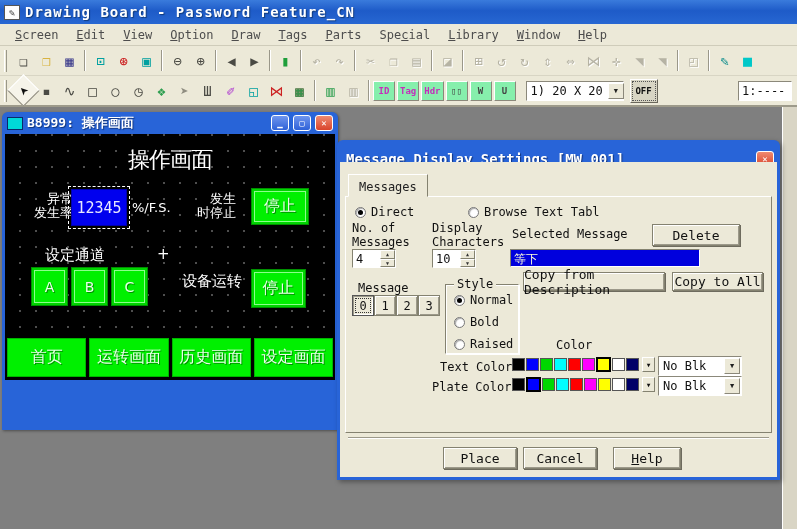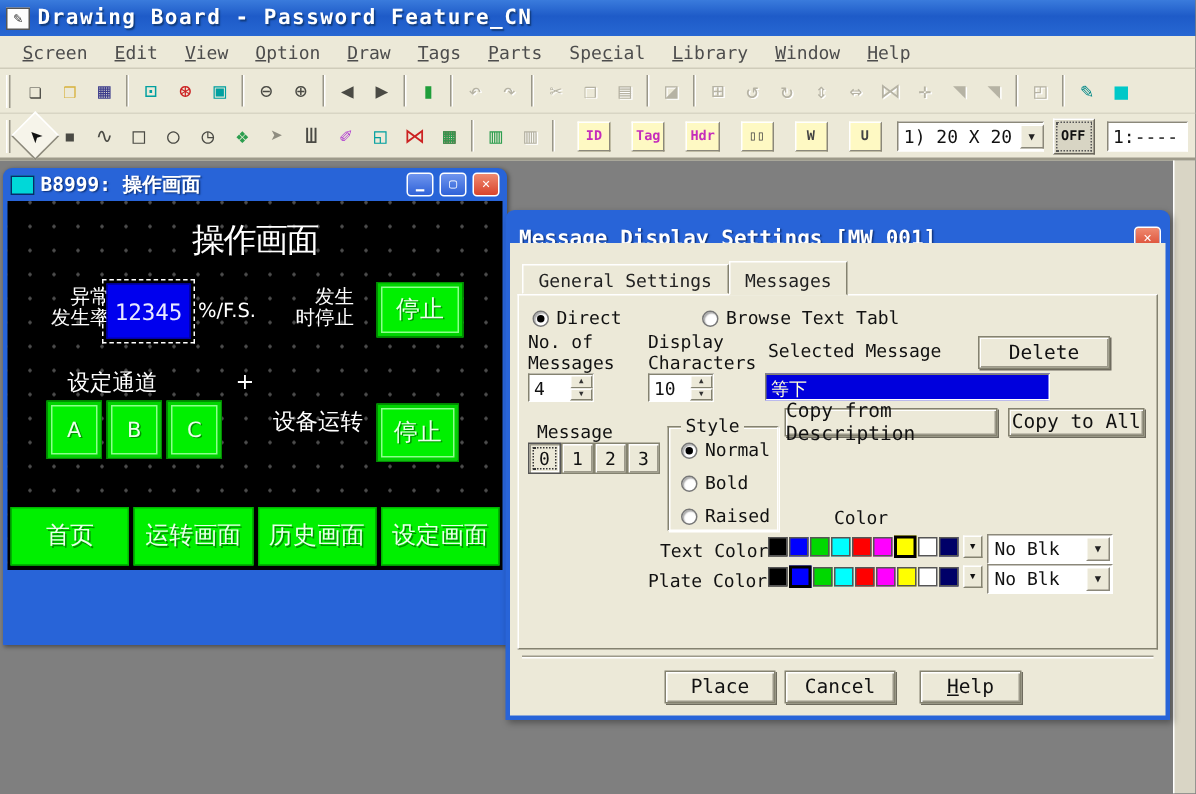--- a/index.html
+++ b/index.html
@@ -29,22 +29,22 @@
     font-size:14px; color:#4a4a44; flex:none; cursor:default; }
   .tb-btn.disabled { color:#b6b3a4; text-shadow:1px 1px 0 #fff; }
   .tb-sep { width:2px; height:21px; border-left:1px solid #9a9789; border-right:1px solid #fff; margin:0 3px; flex:none; }
   .c-folder { color:#d8b340; } .c-save { color:#3c3c8c; } .c-teal { color:#00a0a0; }
   .c-red { color:#cc2222; } .c-green { color:#1f9e3a; } .c-cyan { color:#00c8c8; font-size:15px; }
   .c-pen { color:#008888; } .c-pen2 { color:#b03fd0; } .c-green2 { color:#2d9e4f; }
   .c-gray { color:#8f8d80; } .c-img { color:#2d9e4f; text-shadow:0 0 0 #913030; }
   .pointer { transform:rotate(-135deg); font-size:15px; color:#111; }
   .tb-btn.sel { background:#f6f4ea; border:1px solid; border-color:#8b887a #fff #fff #8b887a; }
   .tag-btn { min-width:22px; height:20px; padding:0 2px; margin-right:2px; flex:none;
-    background:#fef9c3; border:1px solid; border-color:#fff #8b887a #8b887a #fff;
-    display:flex; align-items:center; justify-content:center; font-size:9px; font-weight:bold; color:#444;margin-left:12px; }
+    background:#86efac; border:1px solid; border-color:#fff #8b887a #8b887a #fff;
+    display:flex; align-items:center; justify-content:center; font-size:9px; font-weight:bold; color:#444; }
   .c-mag { color:#c52dbb; }
   .combo { height:20px; background:#fff; border:1px solid; border-color:#8b887a #fff #fff #8b887a;
     display:flex; align-items:center; flex:none; }
   .combo .cv { padding:0 4px; font-size:12px; color:#111; flex:1; white-space:nowrap; }
   .drop-btn { width:16px; height:16px; margin:1px; background:#ece9d8; border:1px solid;
     border-color:#fff #8b887a #8b887a #fff; font-size:7px; color:#222;
     display:flex; align-items:center; justify-content:center; flex:none; }
   .grid-combo { width:98px; margin-left:8px; }
   .off-btn { width:28px; height:24px; margin-left:6px; background:#d8d5c4; border:1px solid;
     border-color:#fff #6a675c #6a675c #fff; outline:1px dotted #555; outline-offset:-3px;
@@ -311,21 +311,20 @@
 
 <div class="dialog">
   <div class="dlg-titlebar">
     <span class="dlg-title">Message Display Settings [MW_001]</span>
     <span class="wbtn close">✕</span>
   </div>
   <div class="dlg-body">
 
     <div class="tabs">
 
-    <span class="tab">General Settings</span>
         <span class="tab sel">Messages</span>
       </div>
     <div class="tab-panel"></div>
 
     <label class="radio-row sel" style="left:15px;top:43px;">
       <span class="radio"></span>
       <span class="radio-lbl">Direct</span>
     </label>
     <label class="radio-row" style="left:128px;top:43px;">
       <span class="radio"></span>

